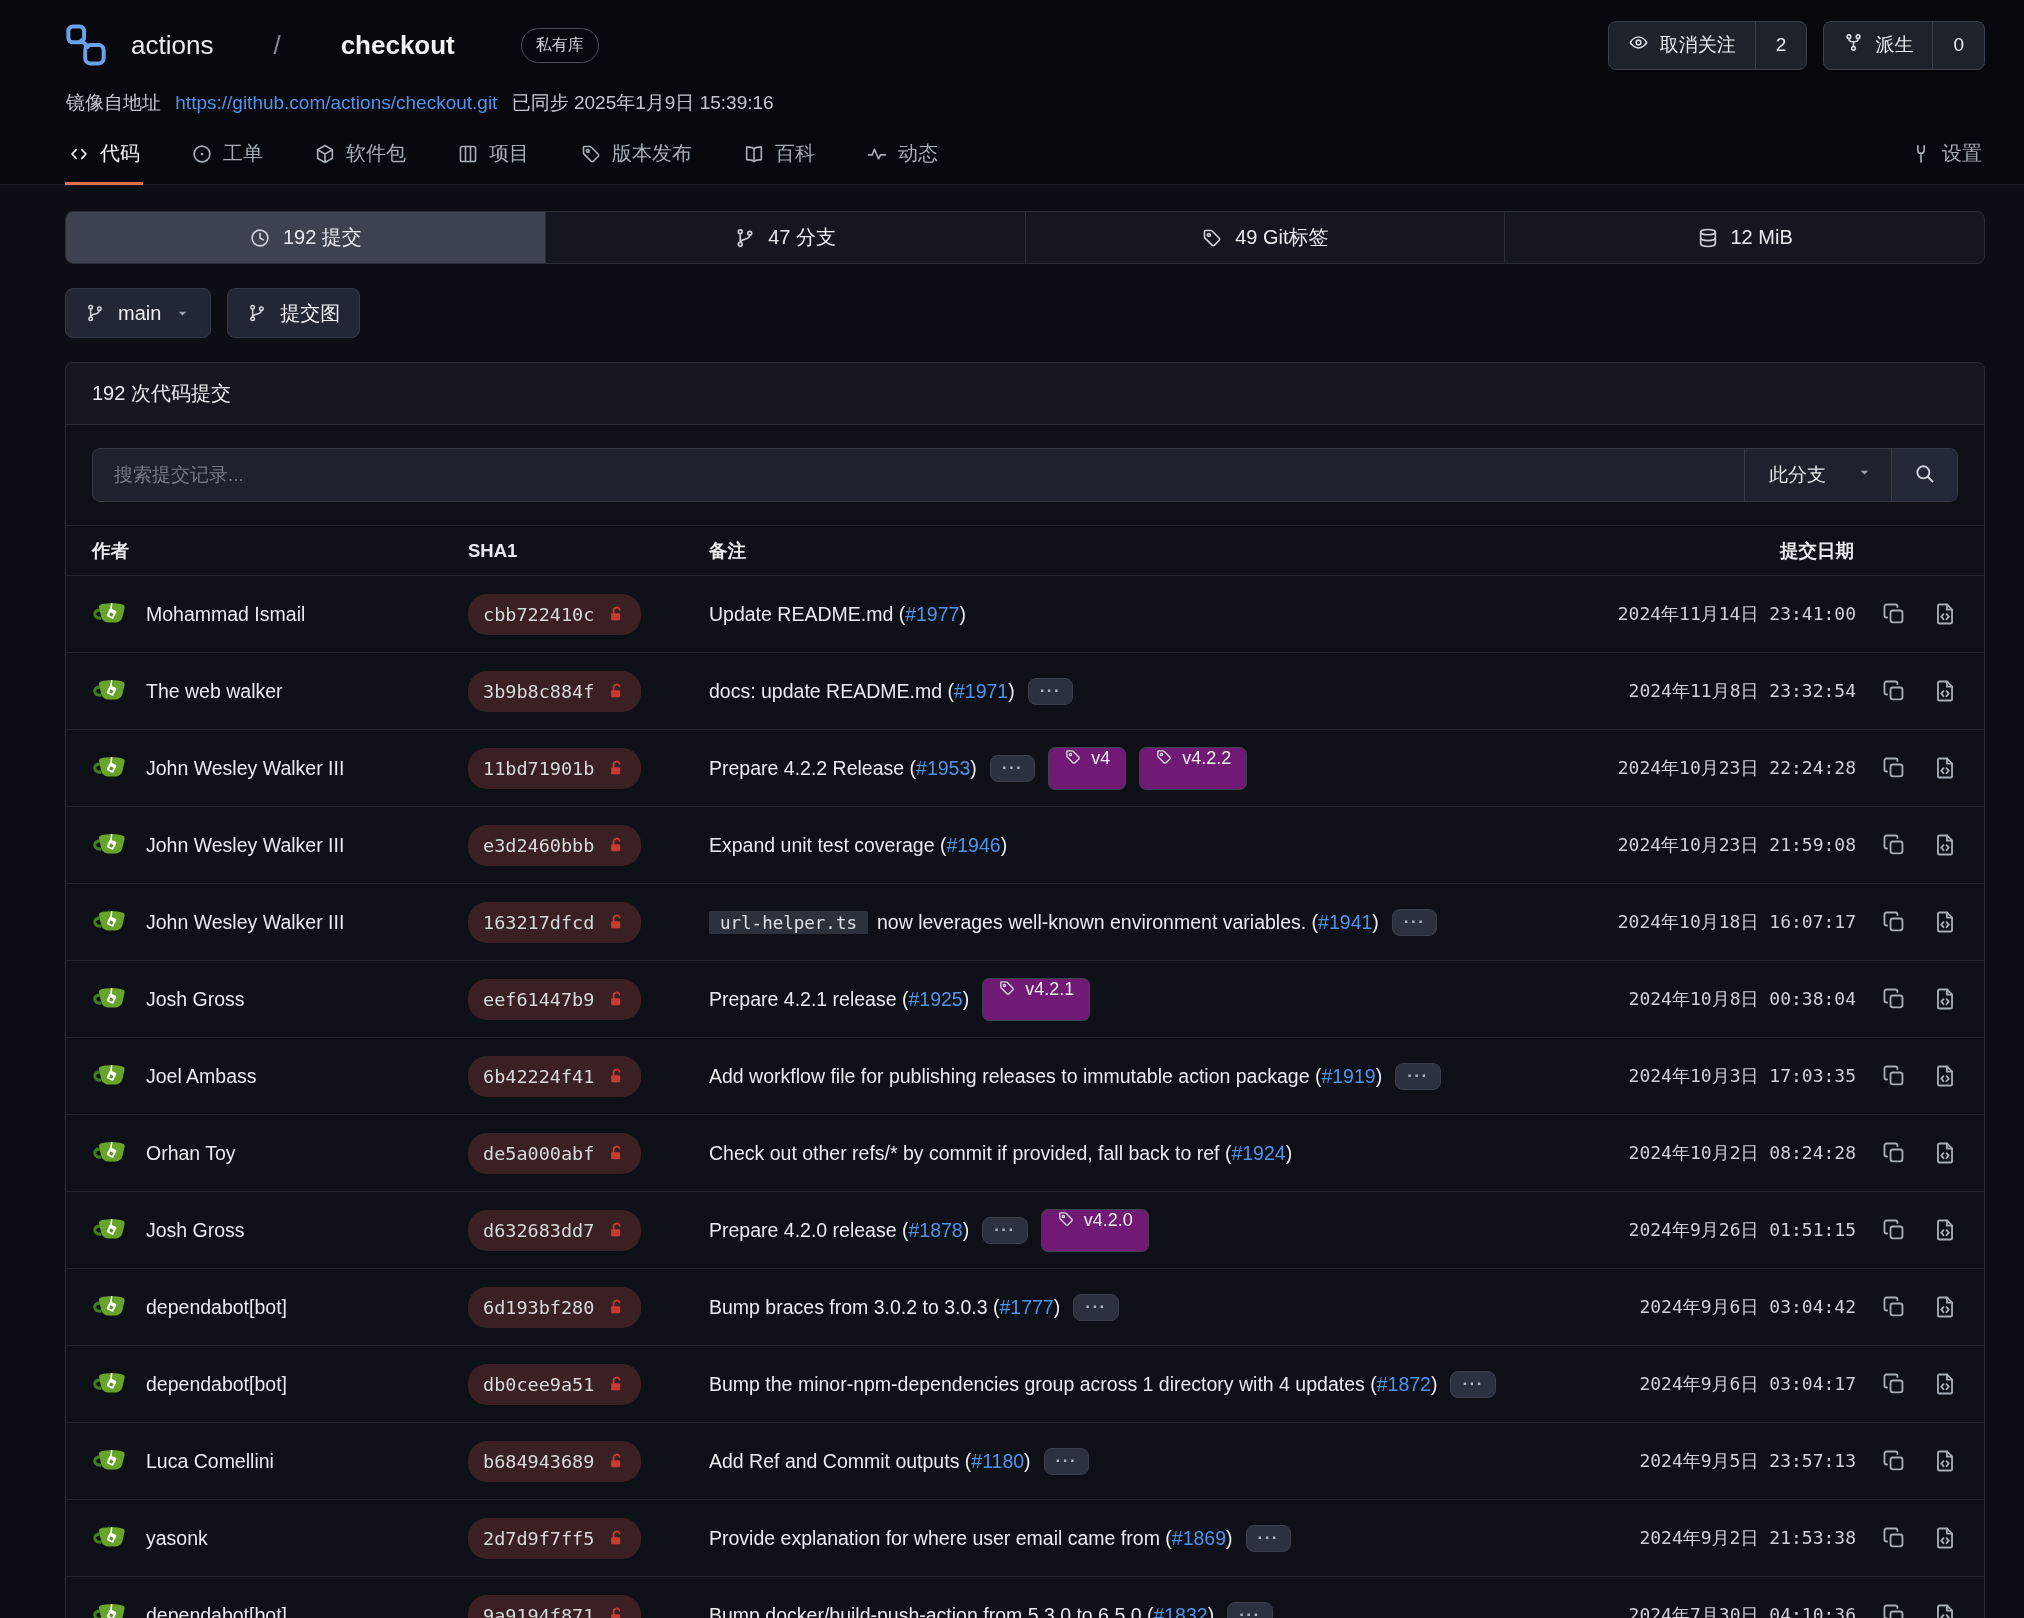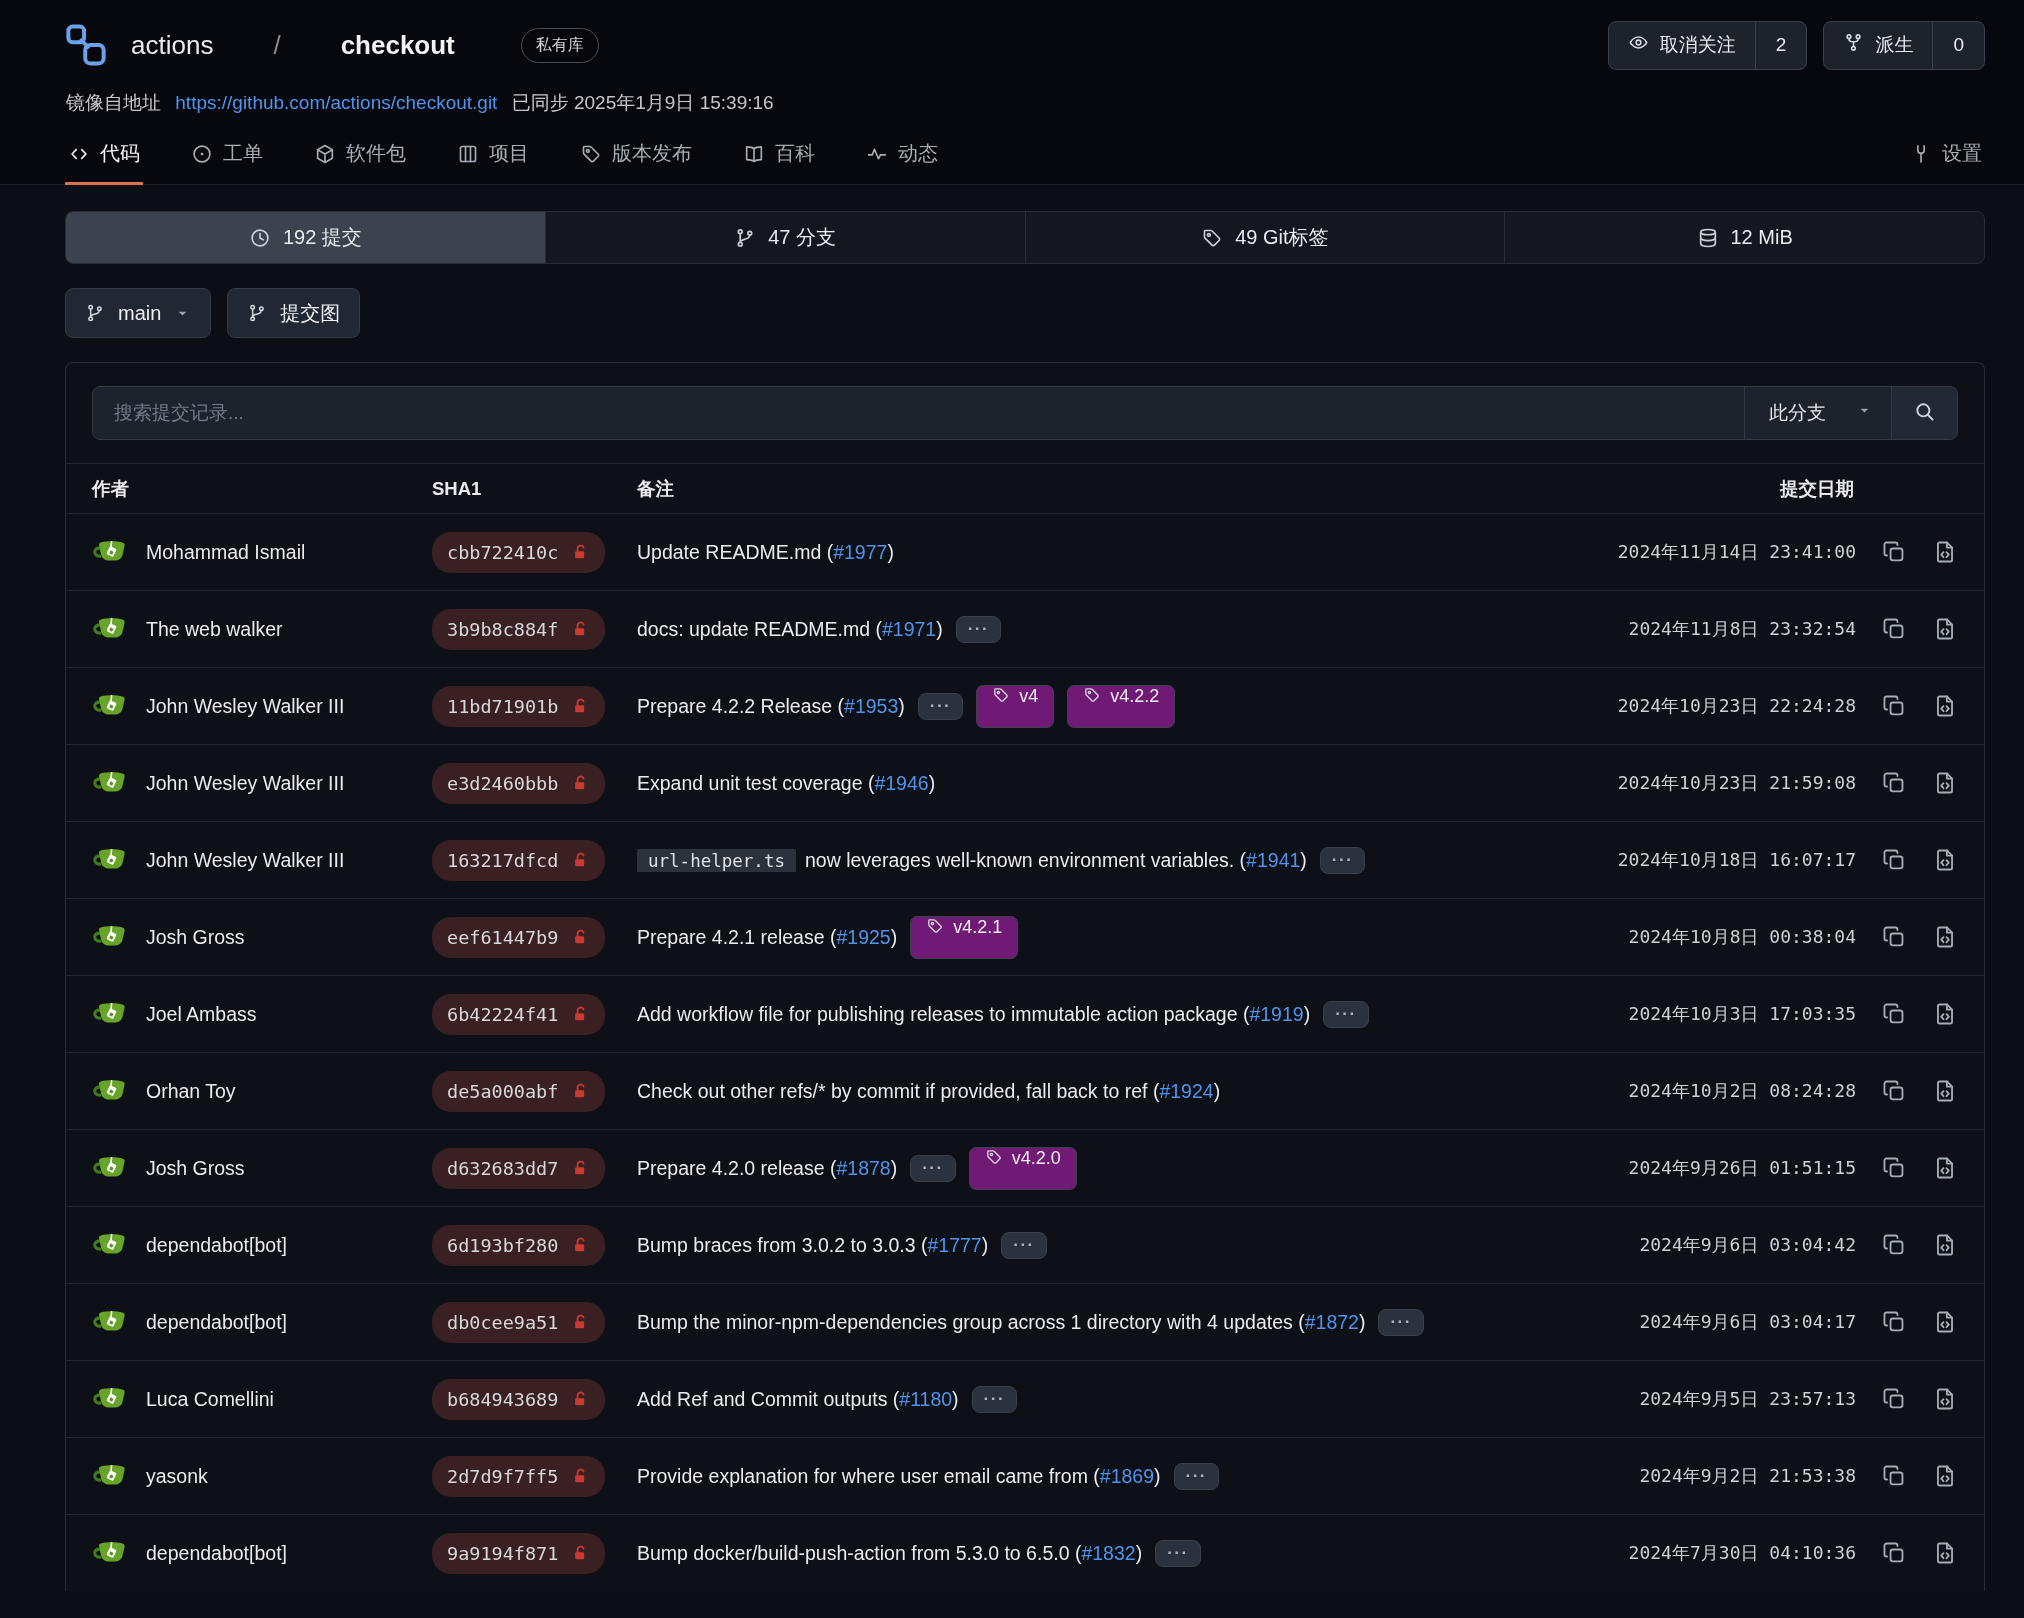--- a/index.html
+++ b/index.html
@@ -73,21 +73,21 @@
                   font-size:19px; padding:0 21px; font-family:inherit; }
   .search-input::placeholder { color:#747b86; }
   .branch-filter { display:flex; align-items:center; gap:30px; padding:0 18px 0 24px;
                    border-left:1px solid #333a46; font-size:19px; color:#e8eaec; cursor:pointer; }
   .branch-filter .caret svg { width:17px; height:17px; color:#9aa1ab; }
   .search-btn { width:66px; background:#222835; border:none; border-left:1px solid #333a46;
                 display:flex; align-items:center; justify-content:center; color:#cfd3d9; }
   .search-btn svg { width:23px; height:23px; }
 
   .thead, .crow { display:grid; grid-template-columns:340px 205px 1fr 352px;
-                  align-items:center; padding:0 26px; }
+                  align-items:center; padding:0 26px;gap:36px; }
   .thead { height:49px; font-size:18.5px; font-weight:bold; color:#e8eaed; }
   .th-date { text-align:right; padding-right:104px; }
   .crow { height:77px; border-top:1px solid #20252e; }
 
   .c-author { display:flex; align-items:center; gap:17px; overflow:hidden; }
   .avatar { width:37px; height:37px; flex:none; display:flex; }
   .avatar svg { width:37px; height:37px; }
   .author-name { font-size:19.5px; color:#e9ebee; white-space:nowrap; }
 
   .sha-badge { display:inline-flex; align-items:center; gap:13px; background:#3a2023;
@@ -308,20 +308,21 @@
             <circle cx="6.8" cy="18.8" r="2.1"></circle>
             <circle cx="17.2" cy="6.8" r="2.1"></circle>
             <path d="M6.8 7.3v9.4M17.2 8.9c0 3.2-3.2 3.9-6 4.6-1.6.4-3 .9-3.6 2"></path>
           </svg>
         </span>
       <span class="lbl">提交图</span>
     </a>
   </div>
 
   <div class="panel">
+    <div class="panel-head">192 次代码提交</div>
     <div class="search-wrap">
       <div class="search-bar">
         <input class="search-input" placeholder="搜索提交记录..." style="">
         <div class="branch-filter">
           <span>此分支</span>
           <span class="caret"><svg viewBox="0 0 24 24">
                 <path d="M6.6 9.4l5.4 5.4 5.4-5.4z" fill="currentColor"></path>
               </svg></span>
         </div>
         <button class="search-btn">

